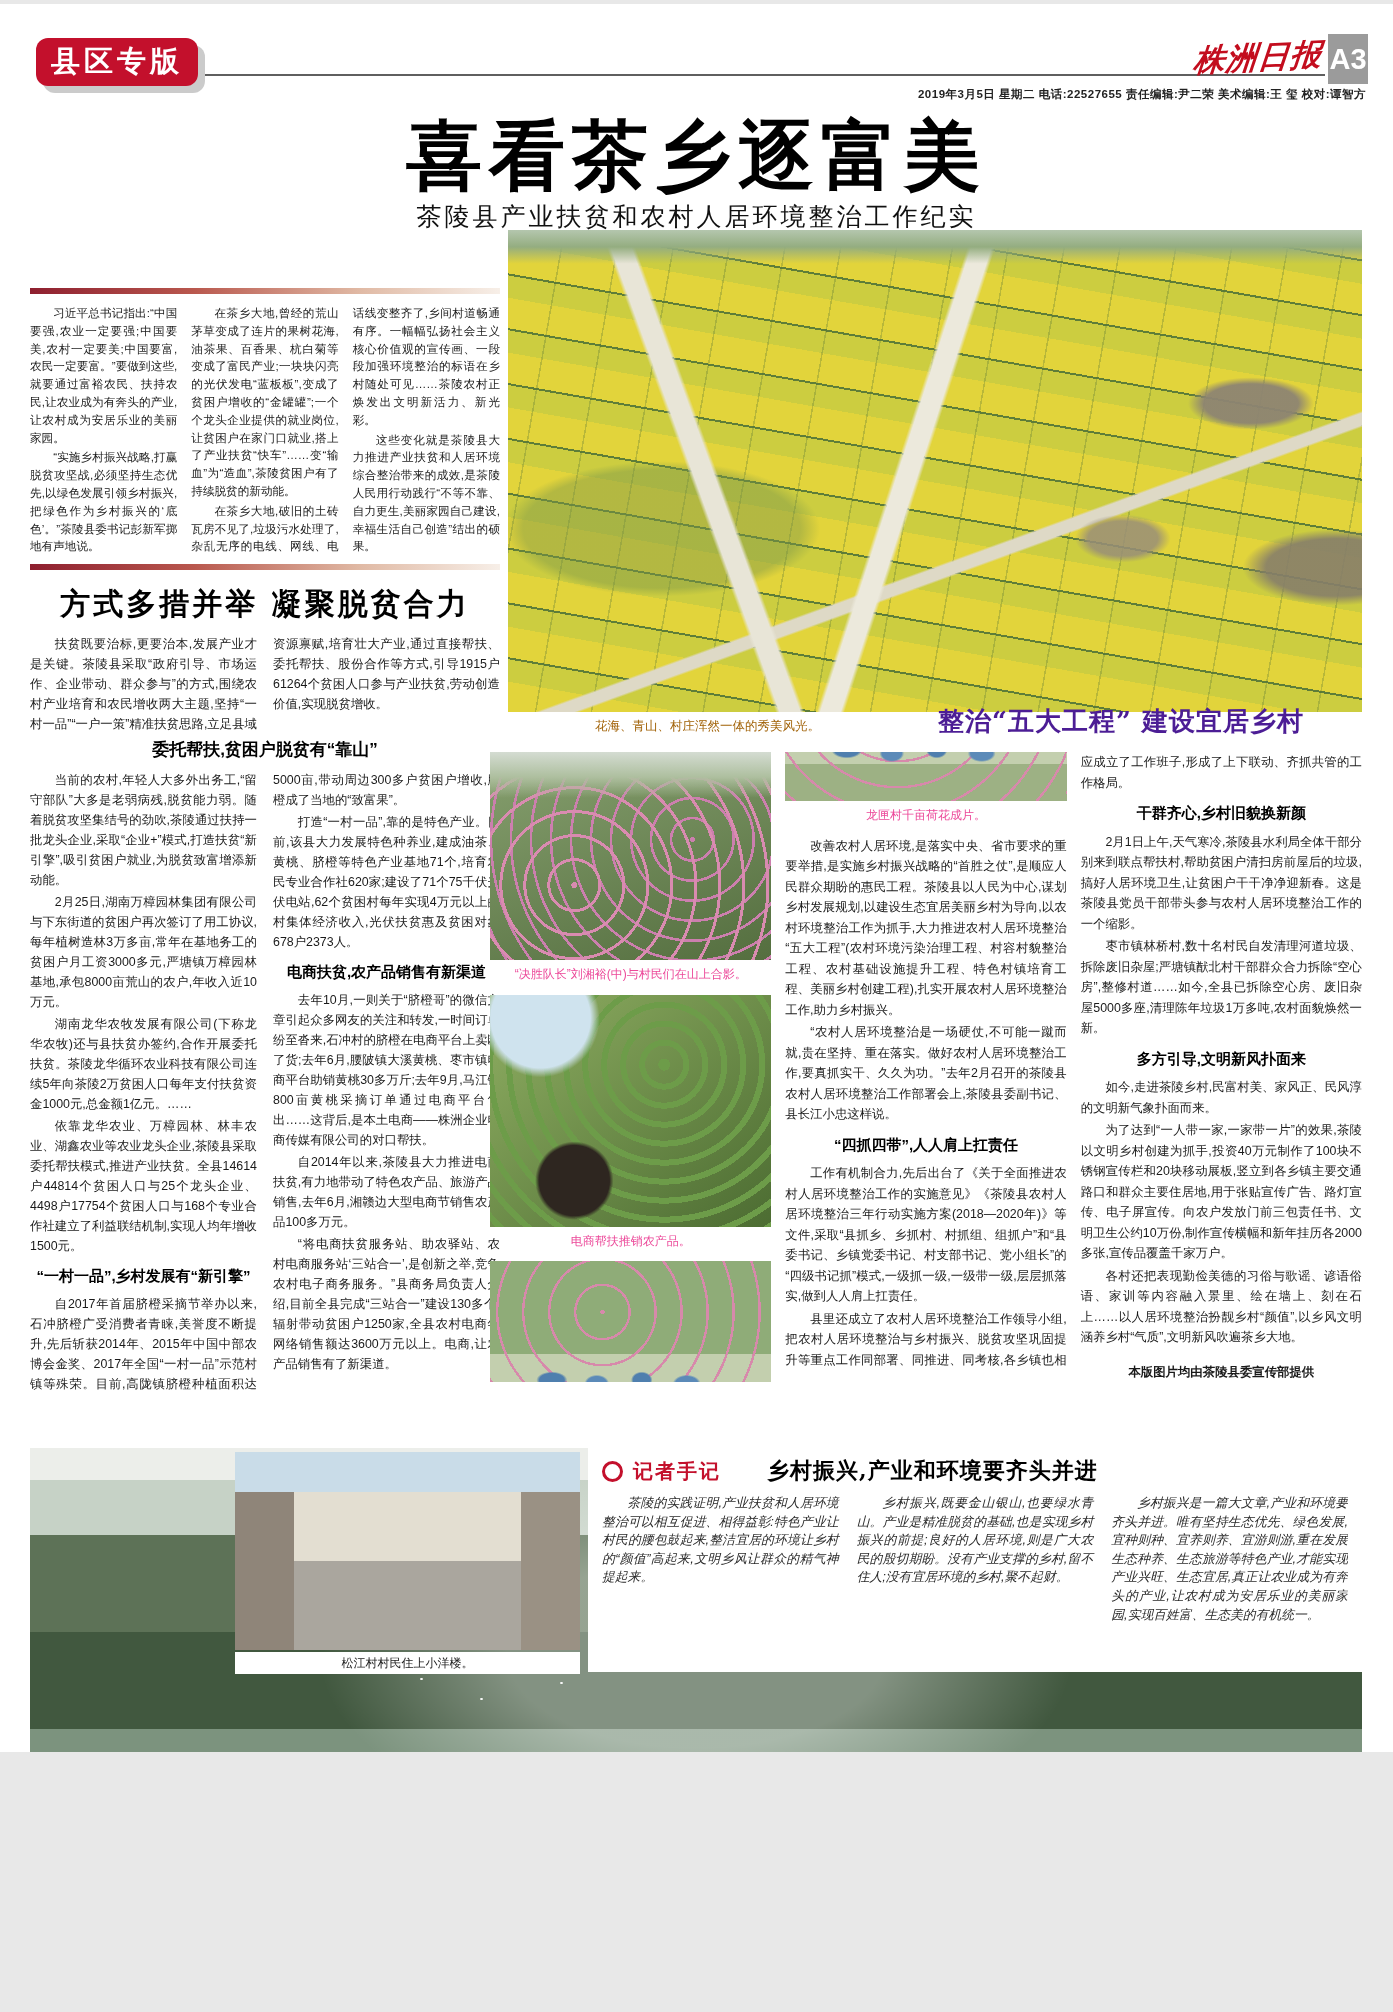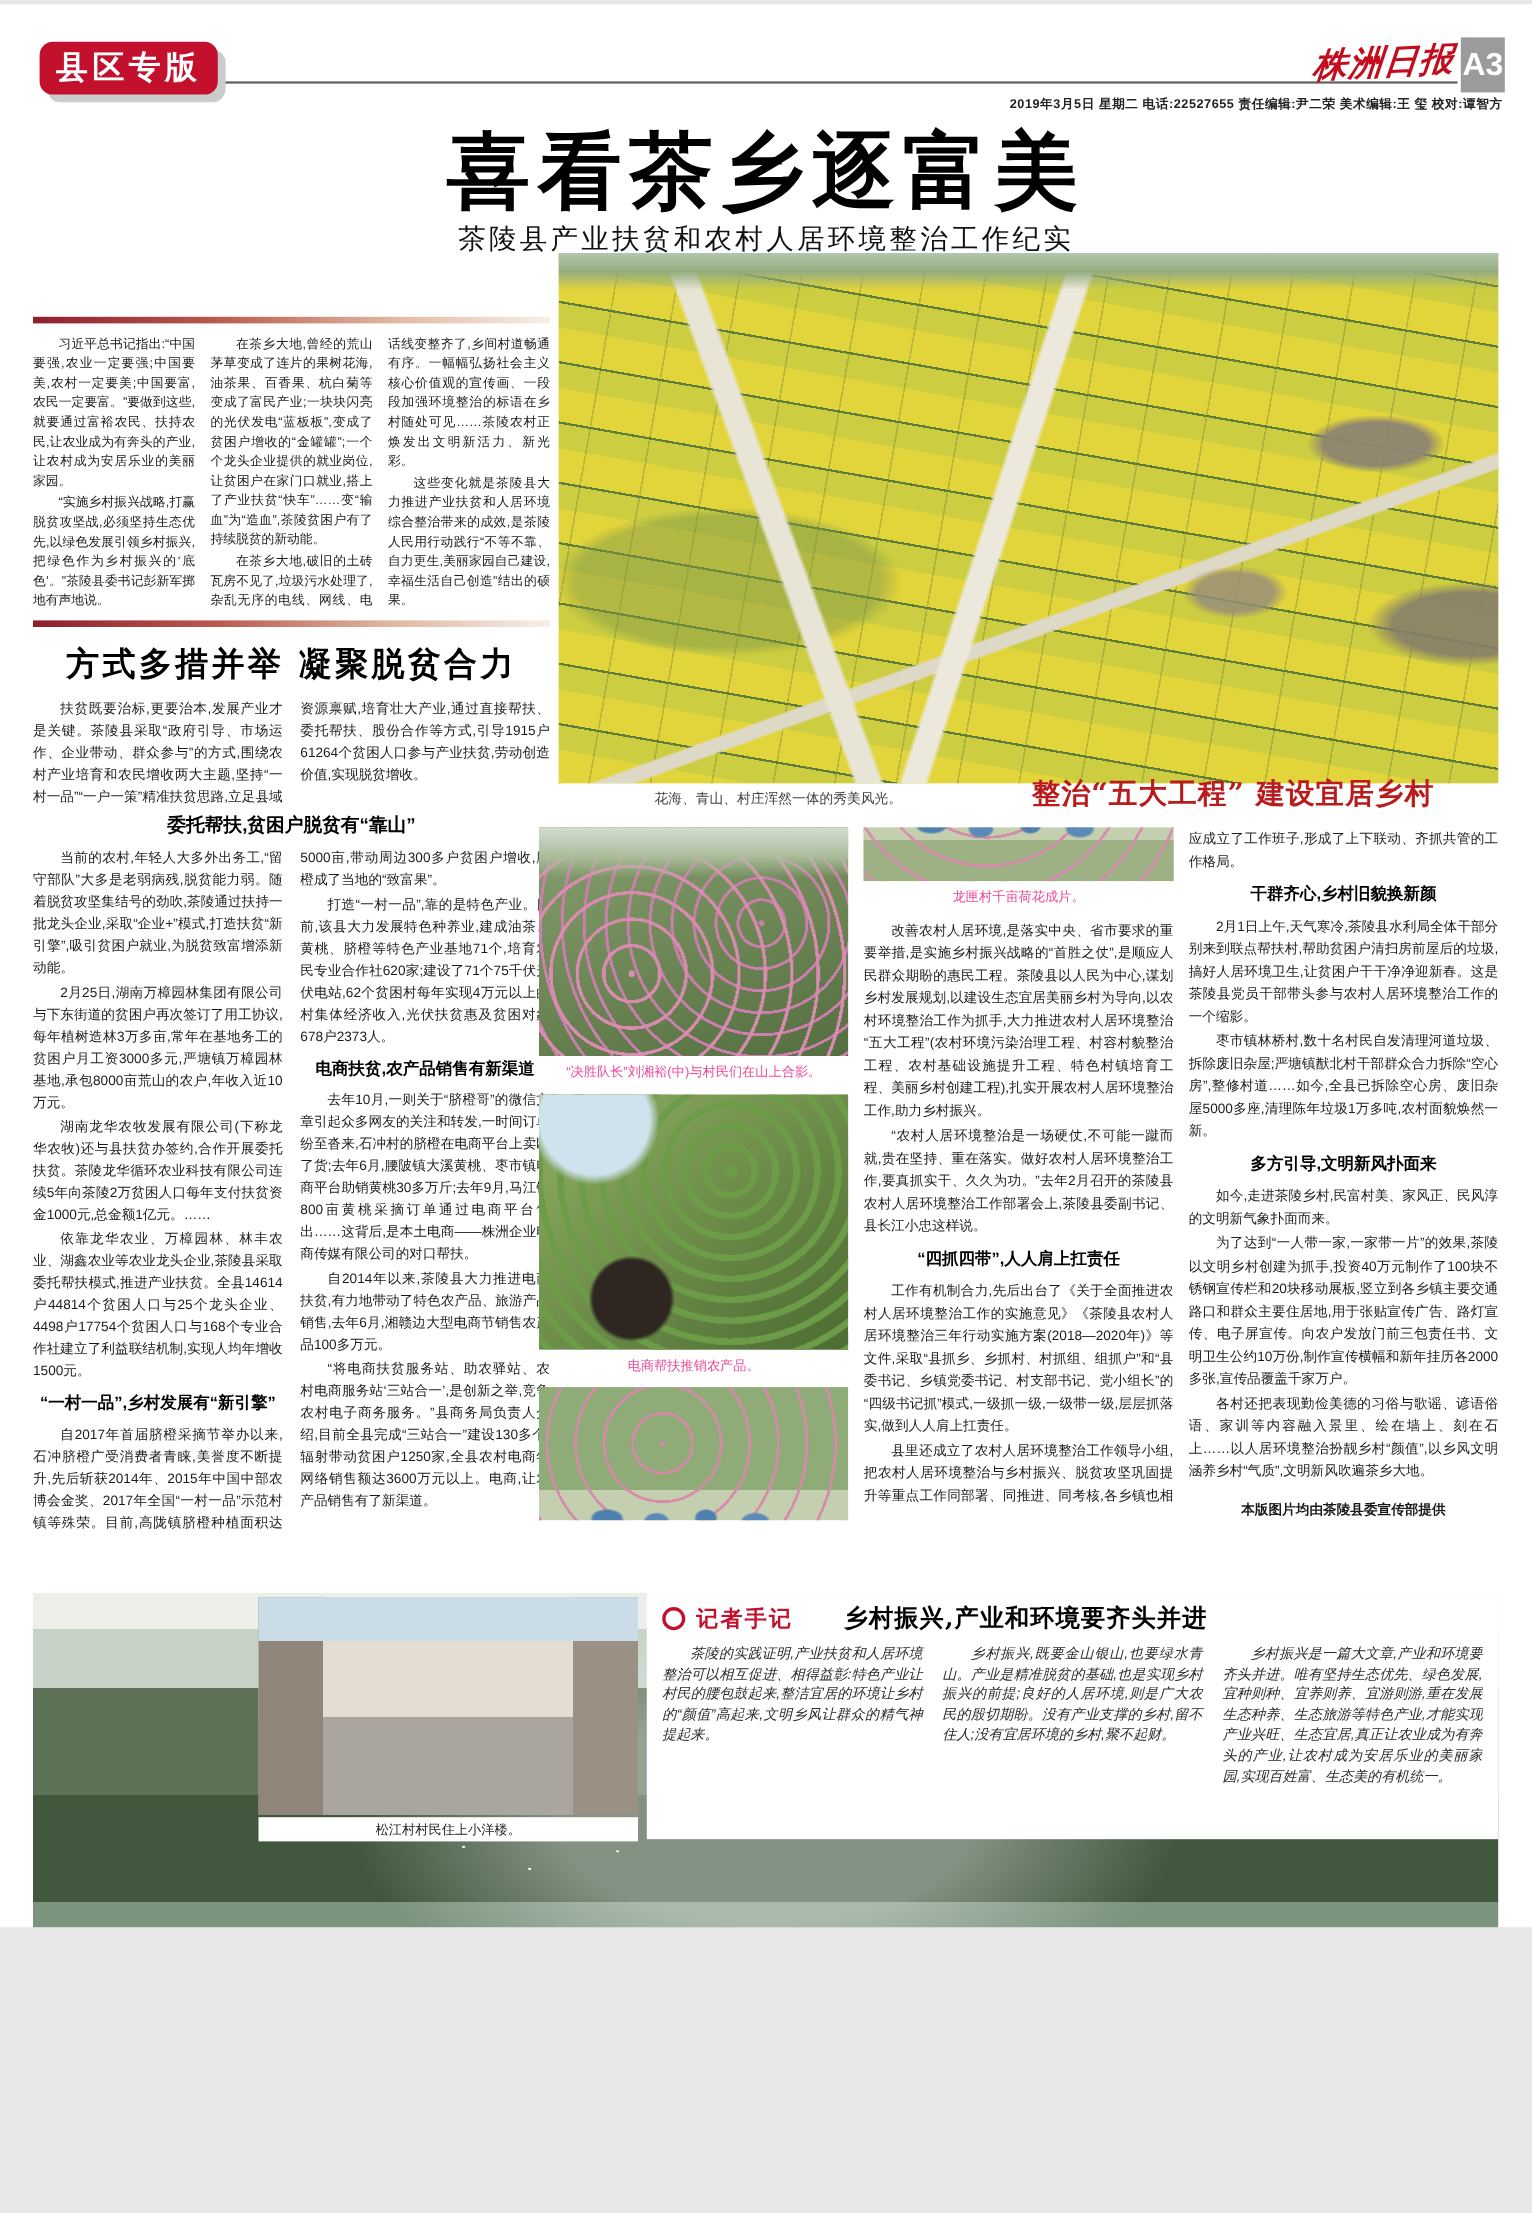--- a/index.html
+++ b/index.html
@@ -30,28 +30,28 @@
   .coltext p{margin:0 0 2px 0;text-indent:2em;}
   .intro{left:30px;top:300px;width:470px;height:258px;column-count:3;column-gap:14px;
          font-size:11.6px;line-height:17.8px;overflow:hidden;}
   .leftflow{left:30px;top:630px;width:470px;height:792px;column-count:2;column-gap:16px;
             font-size:12.4px;line-height:20px;overflow:hidden;}
   .rightflow{left:490px;top:748px;width:872px;height:696px;column-count:3;column-gap:14px;
              font-size:12.4px;line-height:20.5px;overflow:hidden;}
   .sechead-left{position:absolute;left:30px;top:580px;width:470px;text-align:center;font-size:30px;font-weight:900;
                 letter-spacing:3px;font-family:"DejaVu Serif",serif;color:#000;}
   .sechead-right{position:absolute;left:880px;top:700px;width:482px;text-align:center;font-size:26px;font-weight:900;
-                 letter-spacing:1px;font-family:"DejaVu Serif",serif;color:#b91c1c;}
+                 letter-spacing:1px;font-family:"DejaVu Serif",serif;color:#4c1d95;}
   .sub{font-weight:800;text-align:center;text-indent:0 !important;font-size:15px;margin:10px 0 8px 0 !important;color:#000;}
   .sub.span{column-span:all;font-size:17px;margin:6px 0 10px 0 !important;}
   .credit-line{font-weight:800;text-indent:0 !important;text-align:center;margin-top:14px !important;}
   
   .photo{position:relative;}
   .caption{font-size:12px;color:#ec4899;text-indent:0 !important;text-align:center;margin:4px 0 10px 0 !important;}
-  .cap-abs{position:absolute;font-size:12.5px;color:#404040;}
+  .cap-abs{position:absolute;font-size:12.5px;color:#a16207;}
   .aerial{position:absolute;left:508px;top:226px;width:854px;height:482px;
     background:
       radial-gradient(ellipse at 87% 36%, rgba(141,132,114,.95) 0 4.5%, rgba(141,132,114,0) 6%),
       radial-gradient(ellipse at 72% 64%, rgba(152,142,120,.85) 0 4%, rgba(152,142,120,0) 5.5%),
       radial-gradient(ellipse at 97% 70%, rgba(134,126,106,.9) 0 6%, rgba(134,126,106,0) 8%),
       linear-gradient(to bottom,#b4c6ae 0%,#94ad80 3.5%,rgba(148,173,128,0) 7%),
       linear-gradient(108deg, rgba(0,0,0,0) 46%, #ece9dc 46.4%, #ece9dc 48.4%, rgba(0,0,0,0) 48.8%),
       linear-gradient(70deg, rgba(0,0,0,0) 26%, #e8e5d7 26.4%, #e8e5d7 28.4%, rgba(0,0,0,0) 28.8%),
       linear-gradient(160deg, rgba(0,0,0,0) 62%, #ded9c6 62.3%, #ded9c6 63.8%, rgba(0,0,0,0) 64.1%),
       radial-gradient(ellipse at 18% 62%, rgba(122,150,74,.45) 0 14%, rgba(122,150,74,0) 16%),

